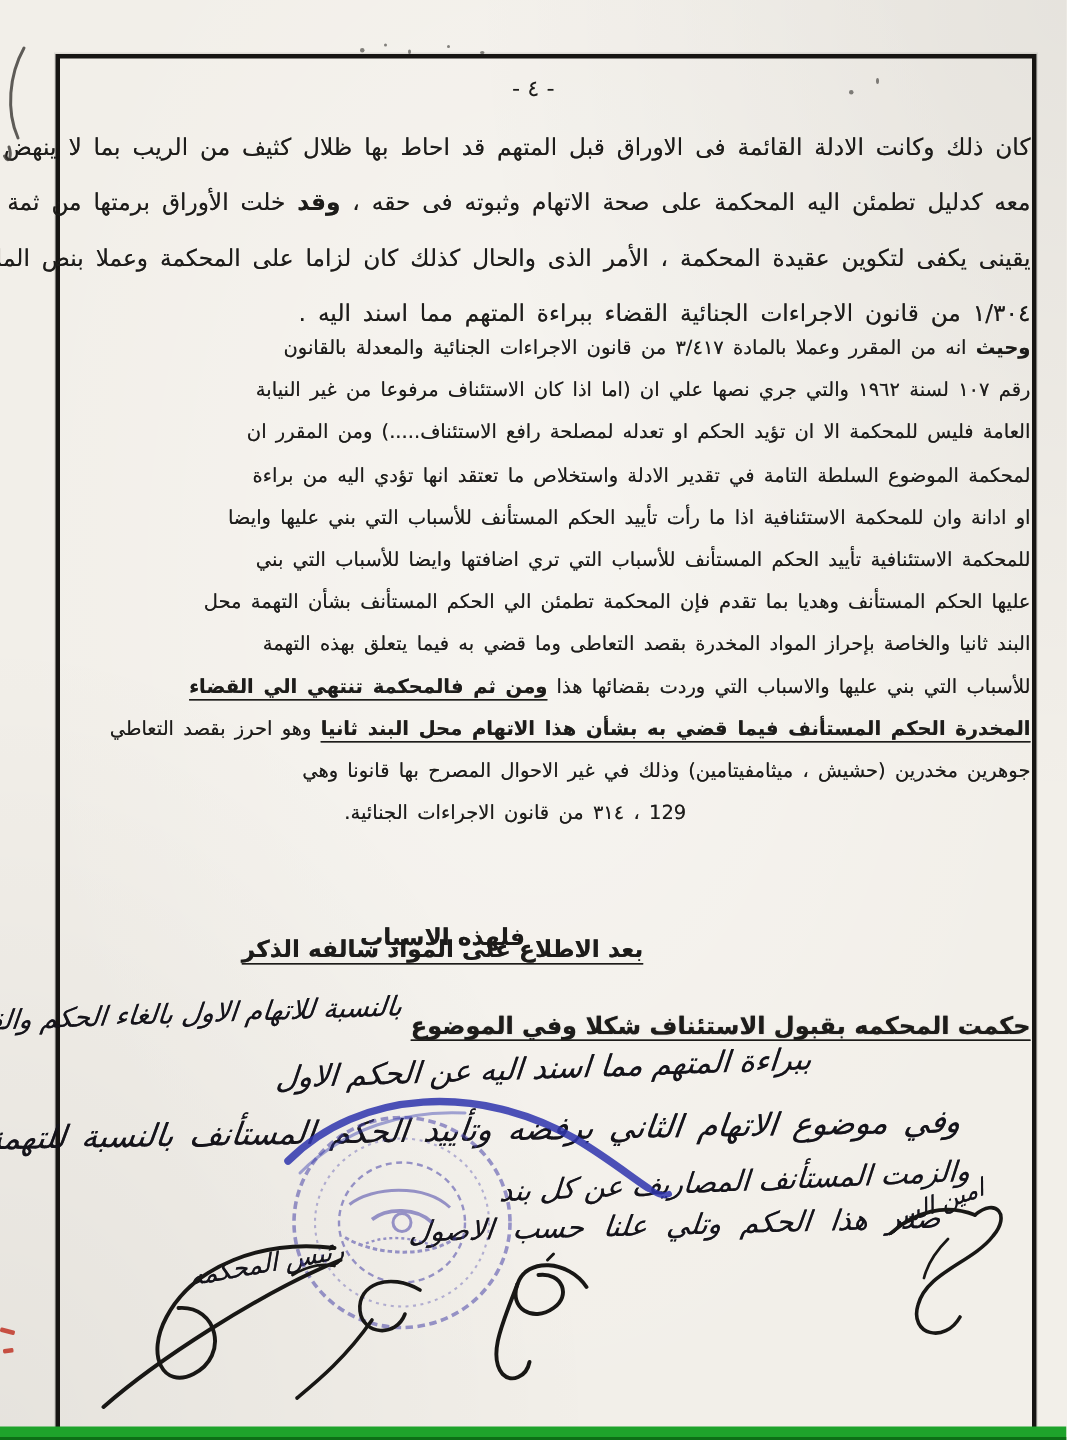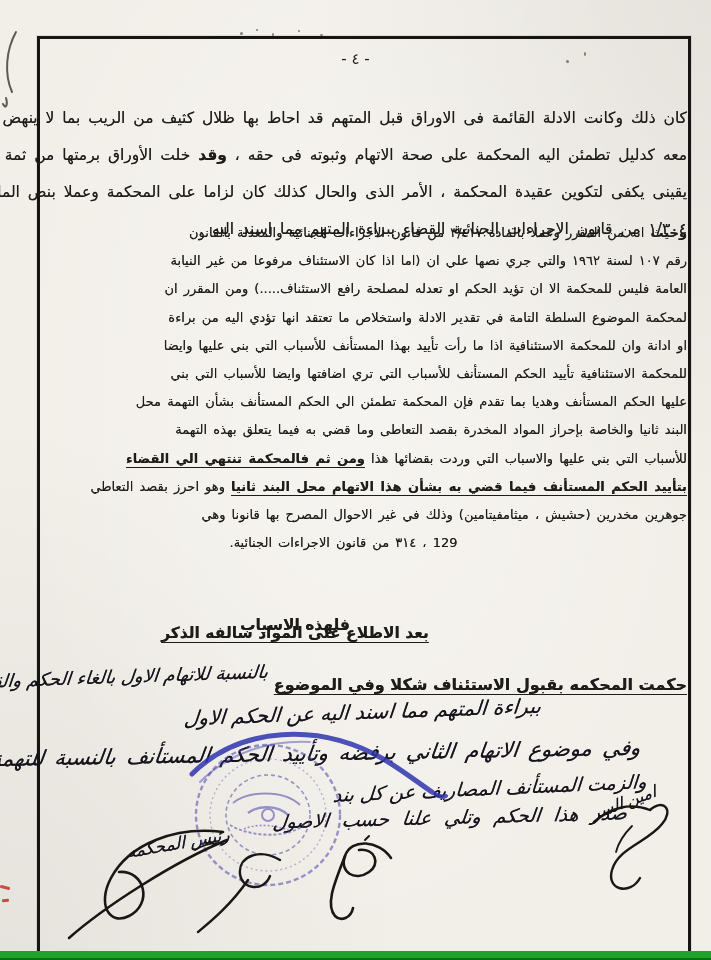--- a/index.html
+++ b/index.html
@@ -16,21 +16,21 @@
   .frame{
     position:absolute;left:37px;top:36px;width:648px;height:914px;
     border:3.5px solid #171513;
     box-shadow:0 0 0 1px rgba(0,0,0,0.08);
   }
   .pageno{
     position:absolute;top:50px;left:0;width:711px;text-align:center;
     font-size:15px;letter-spacing:2px;
   }
   .para{position:absolute;left:0;right:24px;direction:rtl;}
-  .p1{top:100px;font-size:15.5px;word-spacing:3px;}
+  .p1{top:80px;font-size:15.5px;word-spacing:3px;}
   .p1 .tline{line-height:37px;}
   .p2{top:219px;font-size:13px;word-spacing:2px;}
   .p2 .tline{line-height:28.2px;}
   .tline{
     white-space:nowrap;text-align:right;
     text-shadow:0 0 0.35px rgba(20,18,16,0.65);
   }
   .tline .b{font-weight:700;}
   .tline .u{text-decoration:underline;text-underline-offset:4px;text-decoration-thickness:1.4px;}
   .center-line{
@@ -79,26 +79,26 @@
     <div class="tline"><span>يقينى يكفى لتكوين عقيدة المحكمة ، الأمر الذى والحال كذلك كان لزاما على المحكمة وعملا بنص المادة</span></div>
     <div class="tline"><span>١/٣٠٤ من قانون الاجراءات الجنائية القضاء ببراءة المتهم مما اسند اليه .</span></div>
   </div>
 
 <div class="para p2">
 
 <div class="tline"><span class="b">وحيث</span><span> انه من المقرر وعملا بالمادة ٣/٤١٧ من قانون الاجراءات الجنائية والمعدلة بالقانون</span></div>
     <div class="tline"><span>رقم ١٠٧ لسنة ١٩٦٢ والتي جري نصها علي ان (اما اذا كان الاستئناف مرفوعا من غير النيابة</span></div>
     <div class="tline"><span>العامة فليس للمحكمة الا ان تؤيد الحكم او تعدله لمصلحة رافع الاستئناف.....) ومن المقرر ان</span></div>
     <div class="tline"><span>لمحكمة الموضوع السلطة التامة في تقدير الادلة واستخلاص ما تعتقد انها تؤدي اليه من براءة</span></div>
-    <div class="tline"><span>او ادانة وان للمحكمة الاستئنافية اذا ما رأت تأييد بهذا المستأنف للأسباب التي بني عليها وايضا</span></div>
+    <div class="tline"><span>او ادانة وان للمحكمة الاستئنافية اذا ما رأت تأييد الحكم المستأنف للأسباب التي بني عليها وايضا</span></div>
     <div class="tline"><span>للمحكمة الاستئنافية تأييد الحكم المستأنف للأسباب التي تري اضافتها وايضا للأسباب التي بني</span></div>
     <div class="tline"><span>عليها الحكم المستأنف وهديا بما تقدم فإن المحكمة تطمئن الي الحكم المستأنف بشأن التهمة محل</span></div>
     <div class="tline"><span>البند ثانيا والخاصة بإحراز المواد المخدرة بقصد التعاطى وما قضي به فيما يتعلق بهذه التهمة</span></div>
     <div class="tline"><span>للأسباب التي بني عليها والاسباب التي وردت بقضائها هذا </span><span class="b u">ومن ثم فالمحكمة تنتهي الي القضاء</span></div>
-    <div class="tline"><span class="b u">بتأييد الحكم المستأنف فيما قضي به بشأن هذا الاتهام محل البند ثانيا</span><span> وهو احرز بقصد التعاطي</span></div>
+    <div class="tline"><span class="b u">المخدرة الحكم المستأنف فيما قضي به بشأن هذا الاتهام محل البند ثانيا</span><span> وهو احرز بقصد التعاطي</span></div>
     <div class="tline"><span>جوهرين مخدرين (حشيش ، ميثامفيتامين) وذلك في غير الاحوال المصرح بها قانونا وهي</span></div>
     <div class="tline" style="text-align: center;"><span>129 ، ٣١٤ من قانون الاجراءات الجنائية.</span></div>
   </div>
 
 <div class="center-line reasons">فلهذه الاسباب</div>
 <div class="center-line review">بعد الاطلاع على المواد سالفه الذكر</div>
 
 <div class="verdict">
   <span class="head">حكمت المحكمه بقبول الاستئناف شكلا وفي الموضوع</span>
   <span class="handwriting hw-inline">بالنسبة للاتهام الاول بالغاء الحكم والقضاء مجددا</span>

